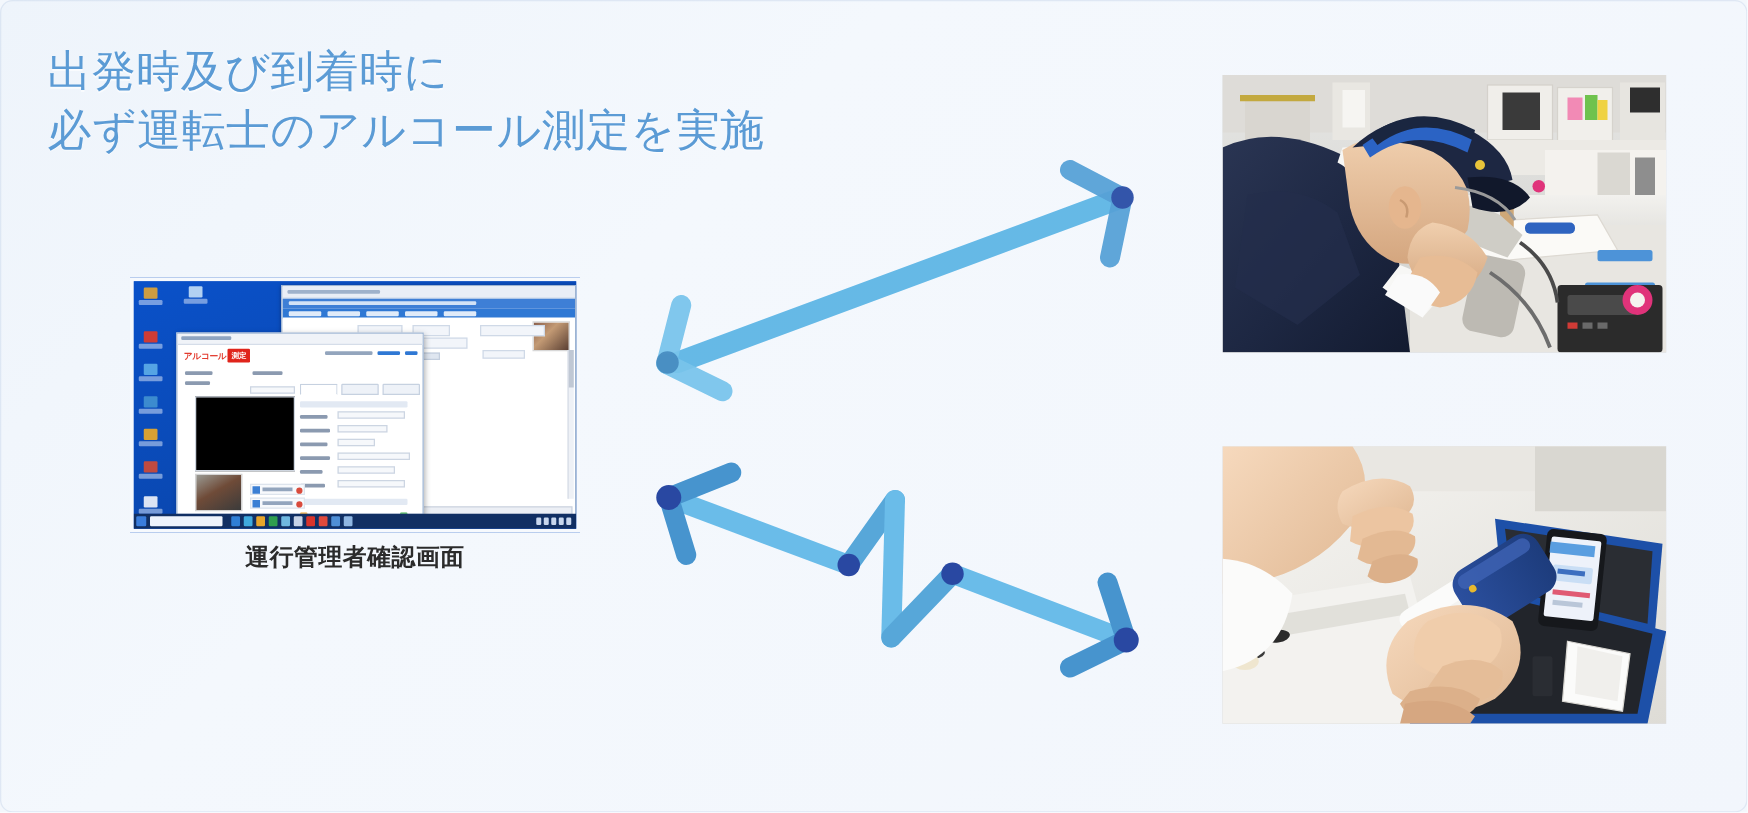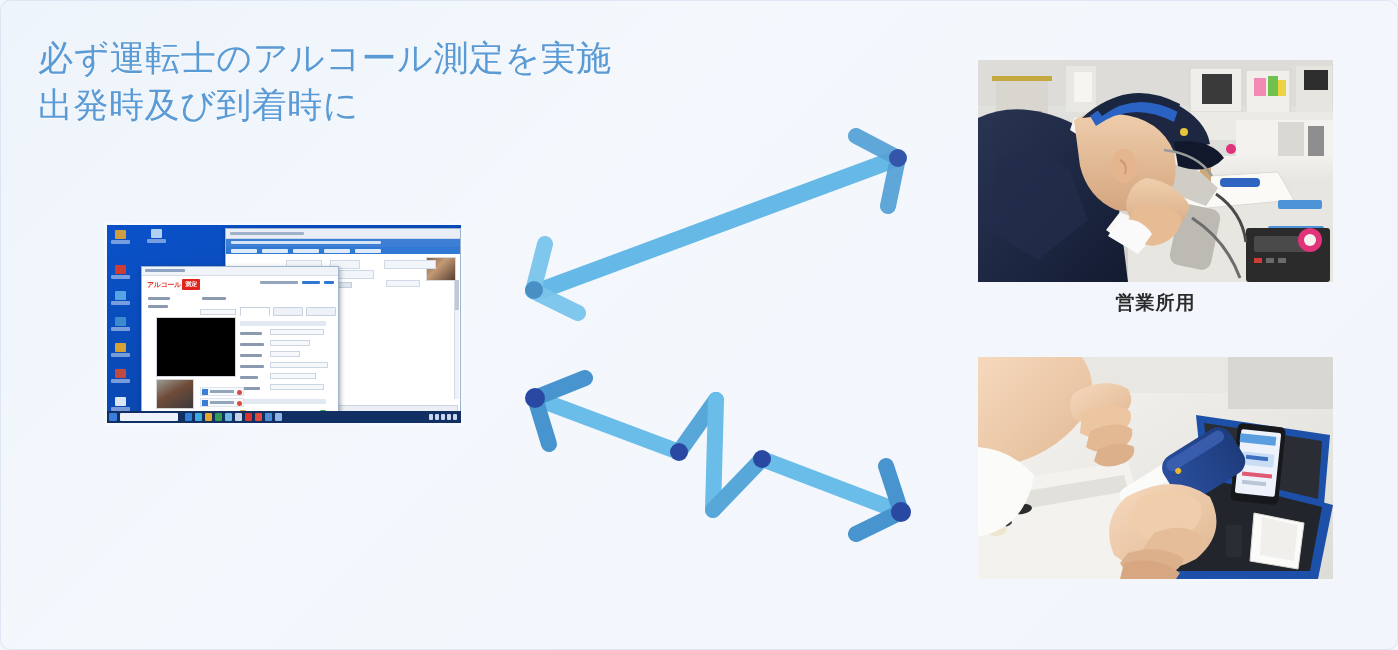--- a/index.html
+++ b/index.html
@@ -313,22 +313,22 @@
     z-index: 4;
     pointer-events: none;
   }
 </style>
 </head>
 <body>
 
 <div id="slide">
 
   <div id="title-block">
+    <div class="title-line">出発時及び到着時に</div>
     <div class="title-line">必ず運転士のアルコール測定を実施</div>
-    <div class="title-line">出発時及び到着時に</div>
   </div>
 
   <svg id="arrow-layer" viewBox="0 0 1398 650" width="1398" height="650" xmlns="http://www.w3.org/2000/svg">
 
     <g opacity="0.92">
 
       <line x1="542" y1="290" x2="898" y2="158" stroke="#5ab4e5" stroke-width="17" stroke-linecap="round"></line>
 
       <line x1="898" y1="158" x2="856" y2="136" stroke="#4a9ad4" stroke-width="16" stroke-linecap="round" opacity="0.95"></line>
       <line x1="898" y1="158" x2="888" y2="206" stroke="#4a9ad4" stroke-width="16" stroke-linecap="round" opacity="0.95"></line>
@@ -565,20 +565,21 @@
         <div class="tb-ico" style="background:#8fb6e2;"></div>
         <div class="tb-tray">
             <i></i>
             <i></i>
             <i></i>
             <i></i>
             <i></i>
           </div>
       </div>
     </div>
+    <div id="left-caption">運行管理者確認画面</div>
   </div>
 
   <div class="photo-card" id="photo-top">
     <div class="photo-frame">
       <svg viewBox="0 0 355 222" width="355" height="222" xmlns="http://www.w3.org/2000/svg">
         <defs>
           <linearGradient id="offWall" x1="0" y1="0" x2="0" y2="1">
             <stop offset="0%" stop-color="#e6e6e4"></stop>
               <stop offset="100%" stop-color="#cfcfcb"></stop>
           </linearGradient>
@@ -660,21 +661,20 @@
 
         <path d="M168 118 q30 4 44 28 q-8 26 -34 30 q-26 -6 -30 -30 q2 -22 20 -28 Z" fill="url(#skin)"></path>
         <path d="M158 146 q28 -6 46 12 q-4 24 -30 28 q-24 -4 -26 -22 Z" fill="#e7bc95"></path>
 
         <path d="M140 160 q22 -4 34 14 l-14 20 q-20 -12 -30 -18 Z" fill="#fafafa"></path>
 
         <path d="M238 134 q26 18 30 48" stroke="#4a4a4a" stroke-width="3" fill="none"></path>
         <path d="M186 90 q34 4 48 26" stroke="#9a9a9a" stroke-width="2.5" fill="none"></path>
       </svg>
     </div>
-    <div class="photo-caption">営業所用</div>
   </div>
 
   <div class="photo-card" id="photo-bottom">
     <div class="photo-frame">
       <svg viewBox="0 0 355 222" width="355" height="222" xmlns="http://www.w3.org/2000/svg">
         <defs>
           <linearGradient id="tableG" x1="0" y1="0" x2="1" y2="1">
             <stop offset="0%" stop-color="#f7f6f3"></stop>
               <stop offset="100%" stop-color="#dedcd6"></stop>
           </linearGradient>

